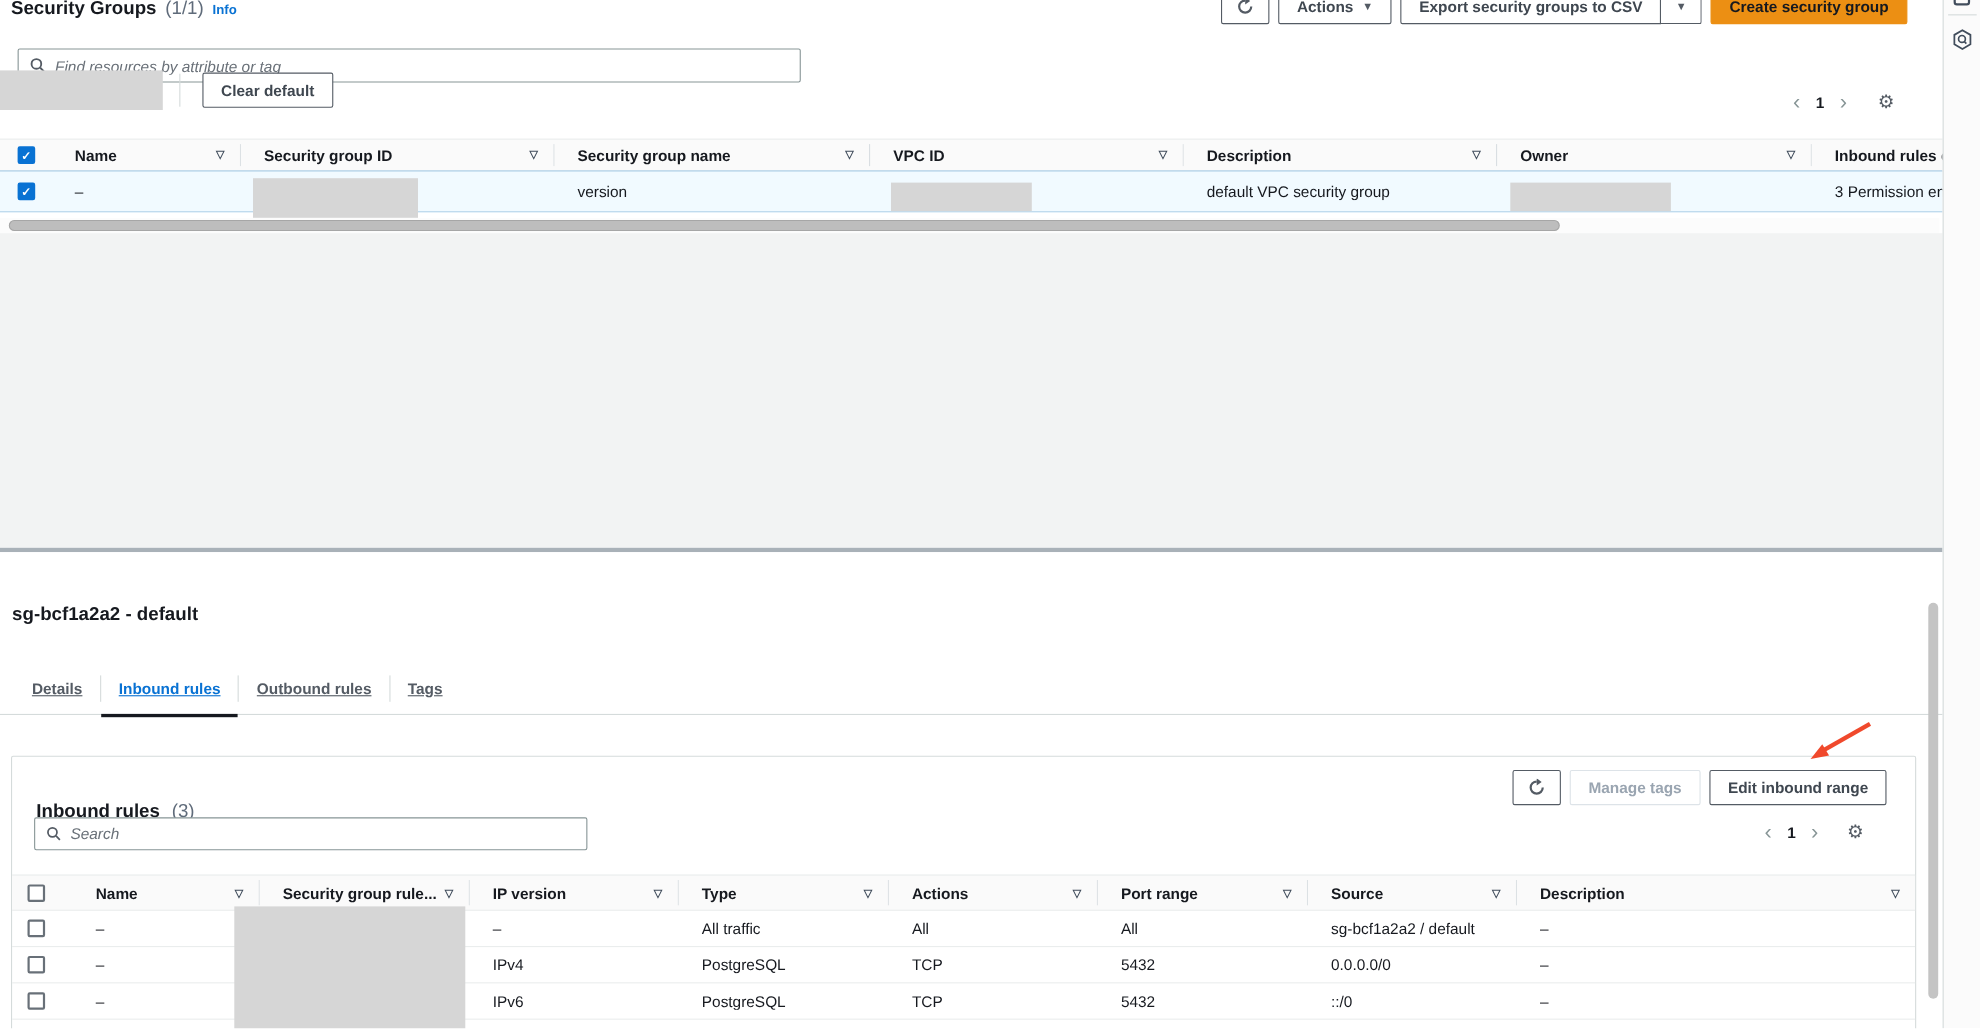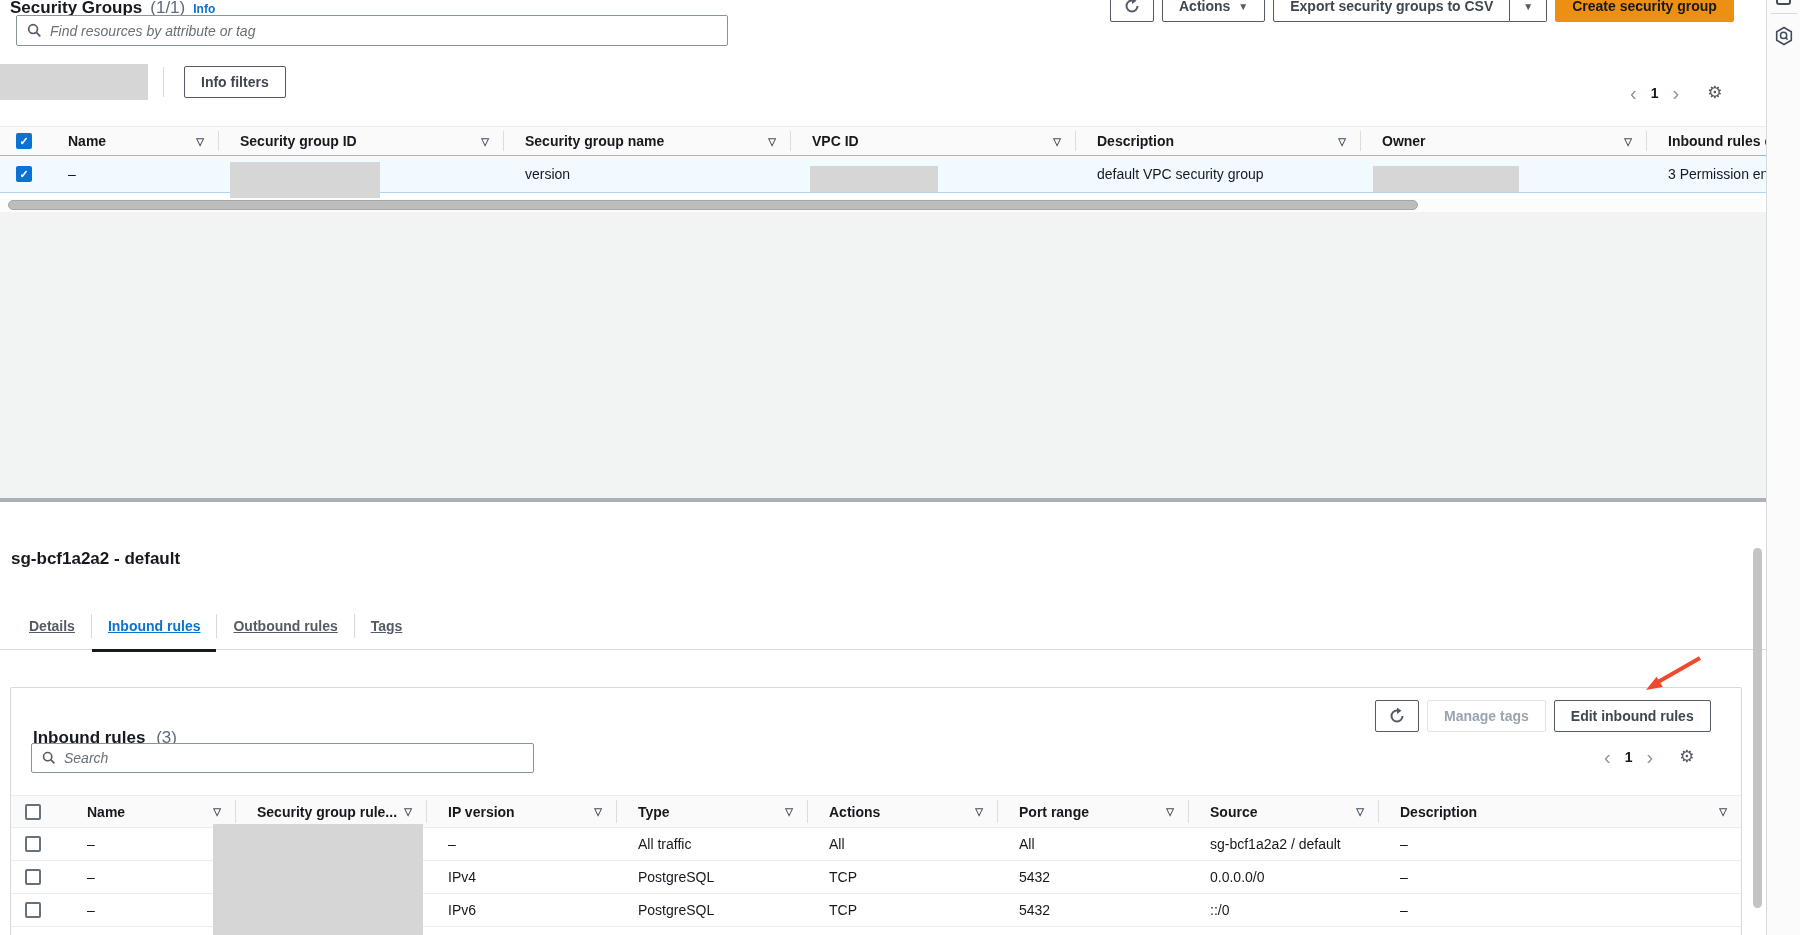--- a/index.html
+++ b/index.html
@@ -33,21 +33,21 @@
   
   .top { position:absolute; left:0; top:0; width:1766px; height:212px; background:#fff; }
   .page-header { position:absolute; left:10px; top:-2px; display:flex; align-items:baseline; gap:8px; white-space:nowrap; }
   .page-title { font-size:17px; font-weight:bold; }
   .page-count { font-size:17px; color:#5f6b7a; font-weight:normal; }
   .info-link { font-size:12px; font-weight:bold; color:var(--blue,#0972d3); cursor:pointer; }
   .toolbar { position:absolute; top:-10px; left:1110px; display:flex; gap:8px; align-items:center; }
   .split { display:flex; }
   .split .btn:first-child { border-top-right-radius:0; border-bottom-right-radius:0; }
   .split .btn:last-child { border-left:none; border-top-left-radius:0; border-bottom-left-radius:0; padding:0 13px; }
-  .top-search { position:absolute; left:16px; top:15px; width:712px; height:31px;justify-content:center; }
+  .top-search { position:absolute; left:16px; top:44px; width:712px; height:31px;justify-content:center; }
   .filter-redact { left:0; top:64px; width:148px; height:36px; }
   .filter-sep { position:absolute; left:163px; top:67px; width:1px; height:30px; background:#d5dbdb; }
   .clear-filters { position:absolute; left:184px; top:66px; }
   .top-pager { position:absolute; left:1630px; top:82px; }
 
   
   .grid { display:grid; align-items:center; }
   .gtop { grid-template-columns:46px 172px 285px 287px 285px 285px 286px 1fr; }
   .hrow { height:30px; background:#fafafa; border-top:1px solid #eaeded; }
   .hcell { display:flex; align-items:center; justify-content:space-between; height:100%;
@@ -146,21 +146,21 @@
       <svg width="15" height="15" viewBox="0 0 16 16">
         <circle cx="6.5" cy="6.5" r="4.7" fill="none" stroke="#545b64" stroke-width="1.8"></circle>
         <line x1="10.2" y1="10.2" x2="14.2" y2="14.2" stroke="#545b64" stroke-width="1.8"></line>
       </svg>
       <input type="text" placeholder="Find resources by attribute or tag" style="">
     </div>
 
     <div class="redact filter-redact"></div>
     <div class="filter-sep"></div>
     <button class="btn clear-filters">
-      <span>Info filters</span>
+      <span>Clear default</span>
     </button>
 
     <div class="pager top-pager">
       <span class="chev">‹</span>
       <span class="pnum">1</span>
       <span class="chev">›</span>
       <span class="gear" style="margin-left:14px;">⚙</span>
     </div>
 
     <div class="top-table">
@@ -273,21 +273,21 @@
         <button class="btn icon-btn">
           <svg width="16" height="16" viewBox="0 0 16 16">
             <path d="M13.5 8 A5.5 5.5 0 1 1 8 2.5" fill="none" stroke="#545b64" stroke-width="2"></path>
             <polygon points="8,-0.5 8,6 12.5,2.8" fill="#545b64"></polygon>
           </svg>
         </button>
         <button class="btn disabled">
           <span>Manage tags</span>
         </button>
         <button class="btn">
-          <span>Edit inbound rules</span>
+          <span>Edit inbound range</span>
         </button>
       </div>
 
       <div class="search-box card-search">
         <svg width="14" height="14" viewBox="0 0 16 16">
           <circle cx="6.5" cy="6.5" r="4.7" fill="none" stroke="#545b64" stroke-width="1.8"></circle>
           <line x1="10.2" y1="10.2" x2="14.2" y2="14.2" stroke="#545b64" stroke-width="1.8"></line>
         </svg>
         <input type="text" placeholder="Search" style="">
       </div>

